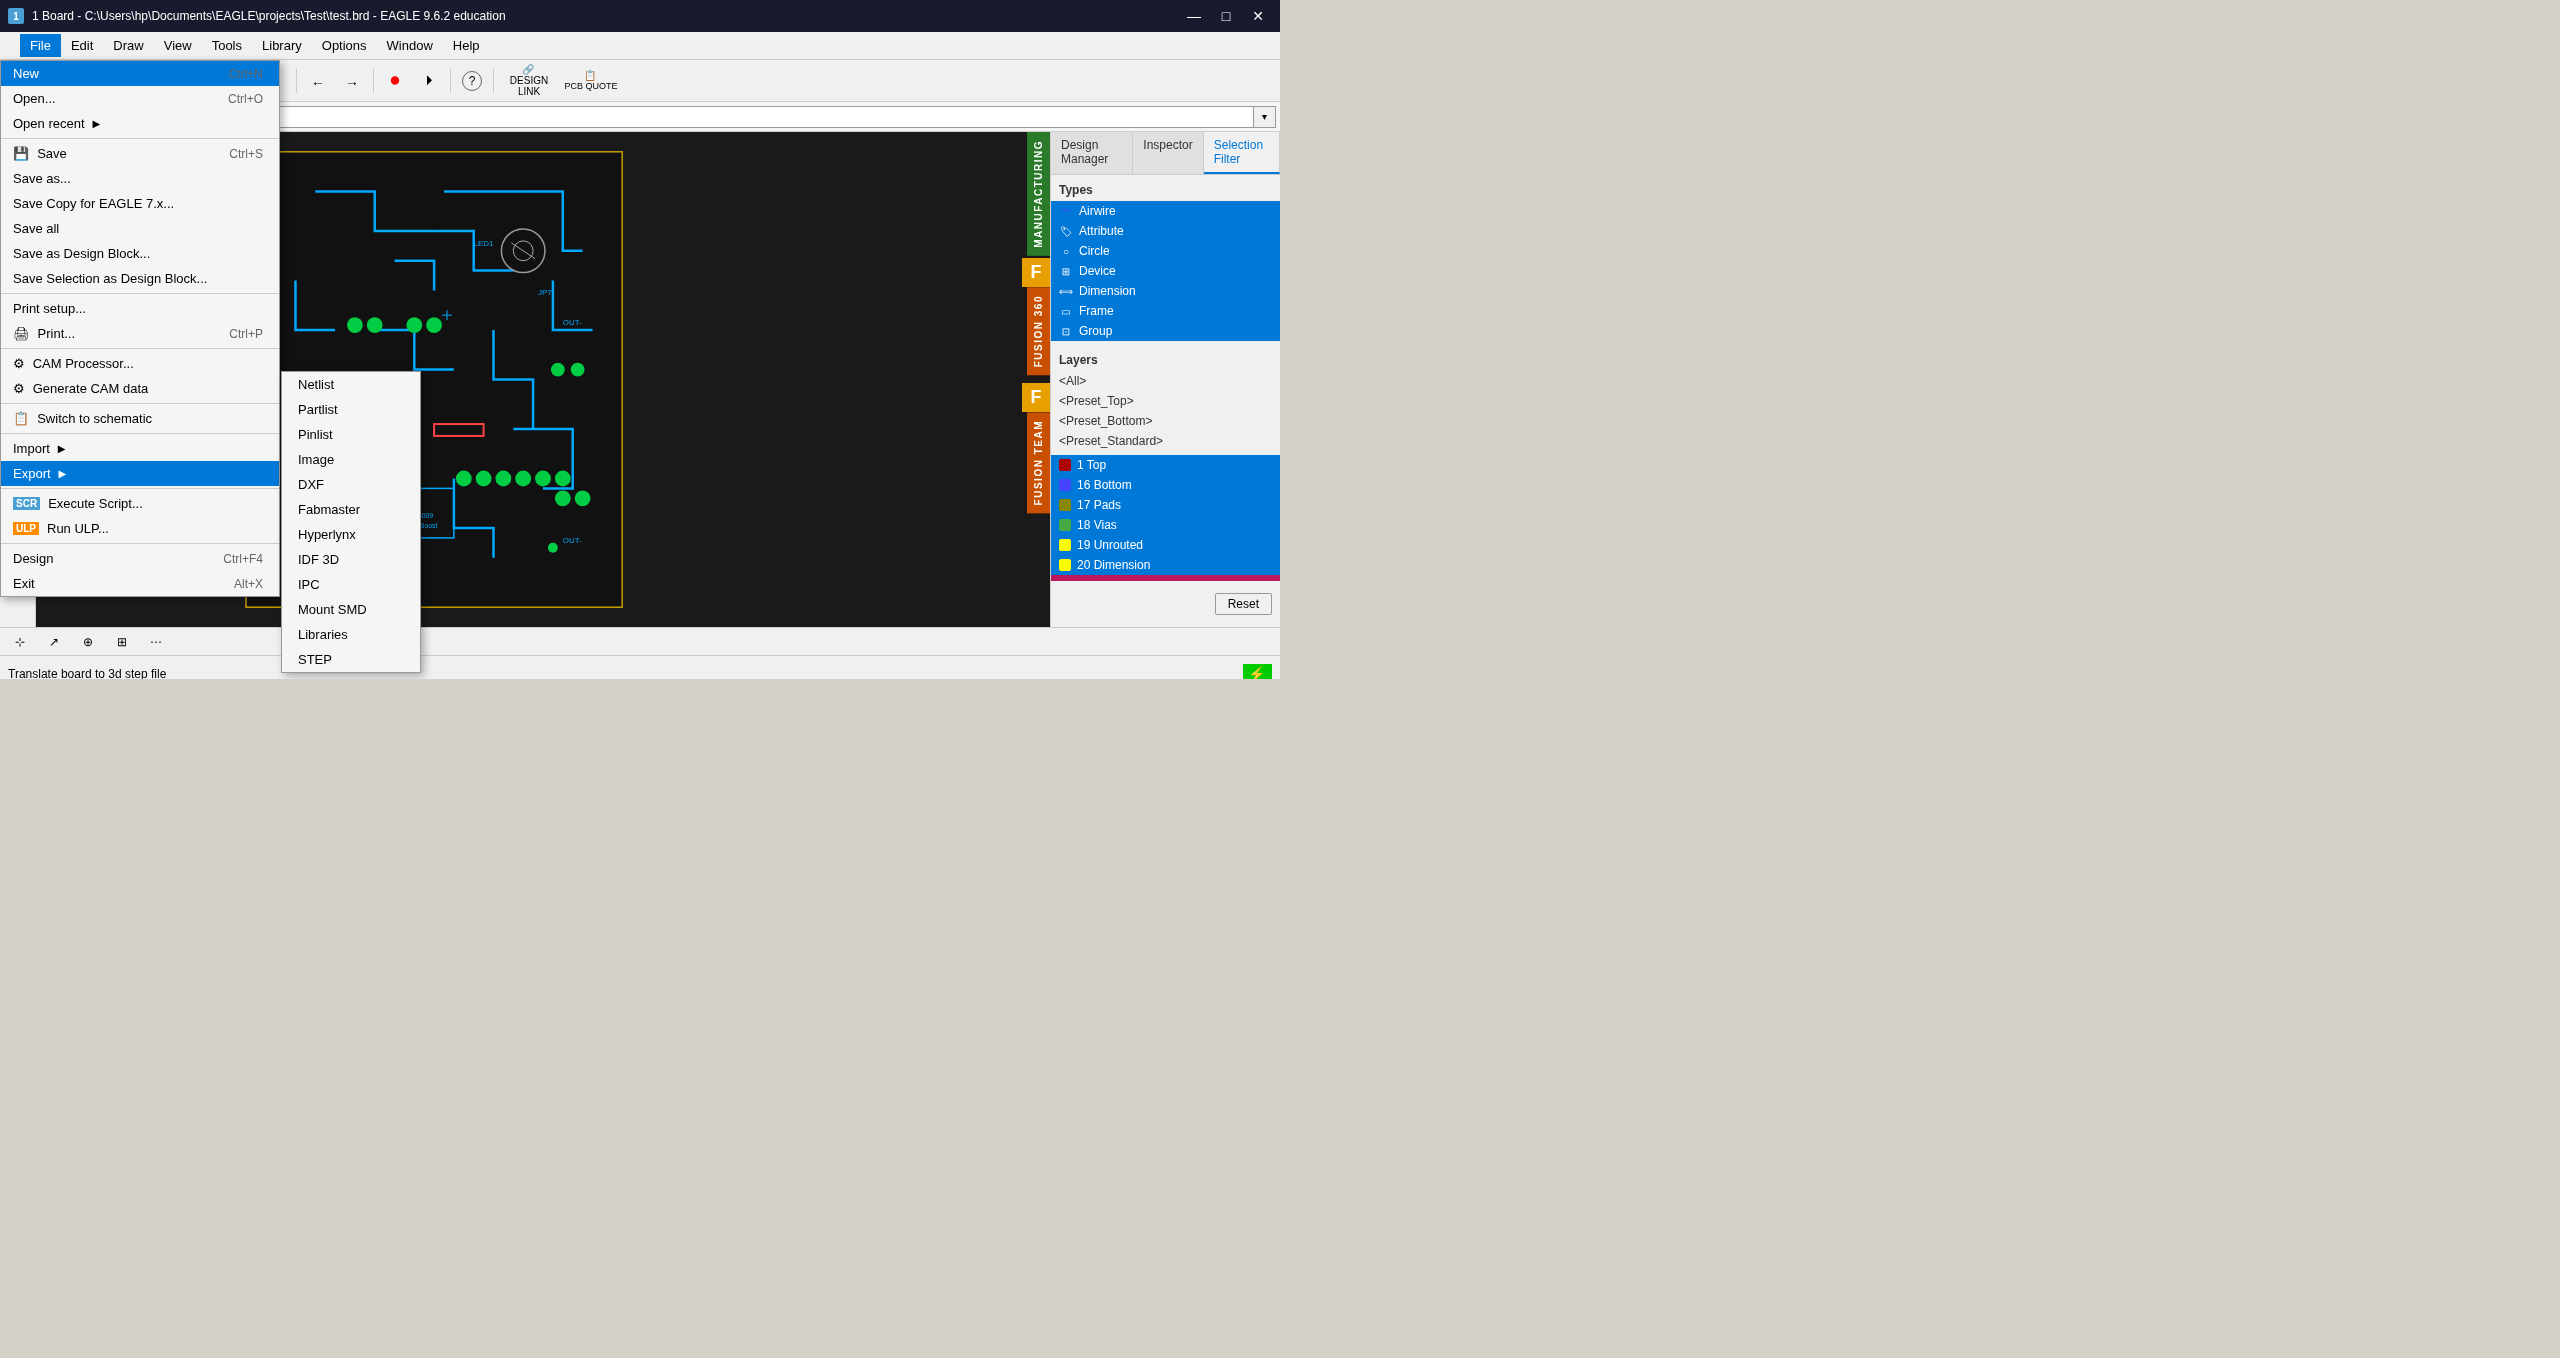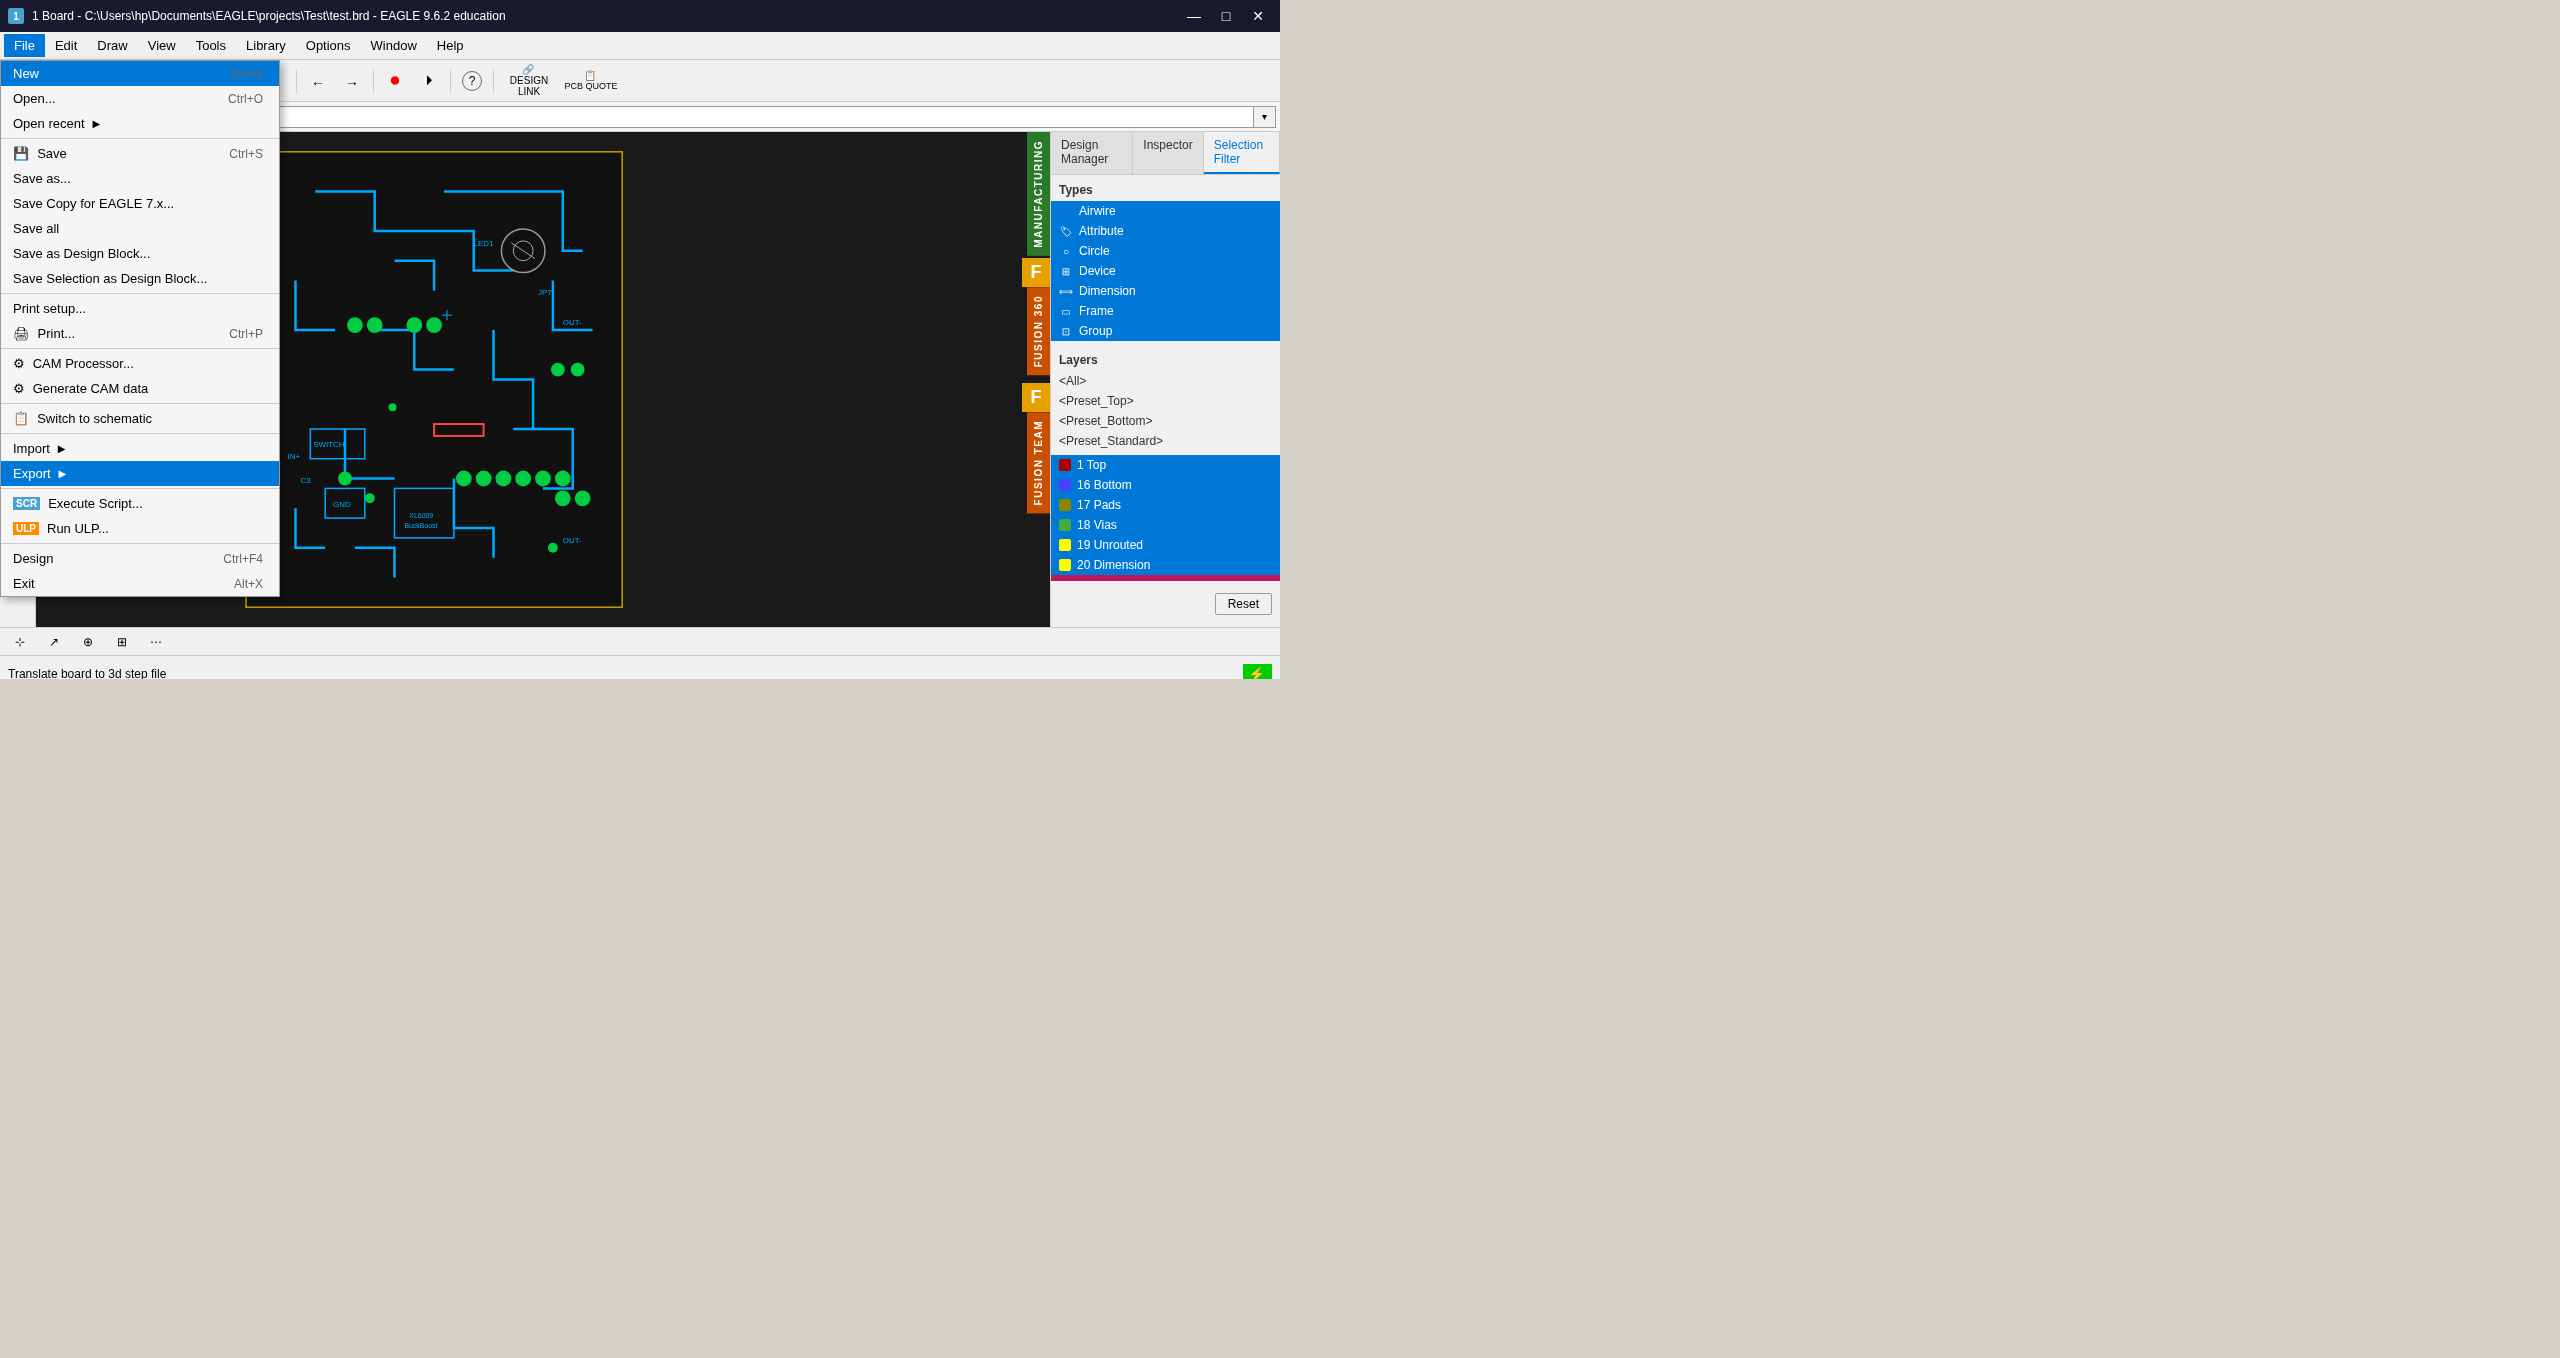--- a/index.html
+++ b/index.html
@@ -20,21 +20,21 @@
     .title-icon { width: 16px; height: 16px; background: #4a9fd5; border-radius: 2px; font-size: 10px; color: white; display: flex; align-items: center; justify-content: center; font-weight: bold; }
     .title-controls { display: flex; gap: 4px; }
     .title-btn { width: 28px; height: 28px; display: flex; align-items: center; justify-content: center; cursor: pointer; color: white; font-size: 14px; }
 
     
     .menu-bar {
       background: #f0f0f0;
       height: 28px;
       display: flex;
       align-items: center;
-      padding: 0 4px;
+      padding: 0 20px;
       border-bottom: 1px solid #ccc;
       position: relative;
       z-index: 100;
     }
     .menu-item {
       padding: 4px 10px;
       cursor: pointer;
       font-size: 13px;
       position: relative;
     }
@@ -380,20 +380,36 @@
     <div class="file-menu-sep"></div>
     <div class="file-menu-item">
       <span>Design</span>
       <span class="file-menu-shortcut">Ctrl+F4</span>
     </div>
     <div class="file-menu-item">
       <span>Exit</span>
       <span class="file-menu-shortcut">Alt+X</span>
     </div>
 
+    <div class="export-submenu">
+      <div class="export-item">Netlist</div>
+      <div class="export-item">Partlist</div>
+      <div class="export-item">Pinlist</div>
+      <div class="export-item">Image</div>
+      <div class="export-item">DXF</div>
+      <div class="export-item">Fabmaster</div>
+      <div class="export-item">Hyperlynx</div>
+      <div class="export-item">IDF 3D</div>
+      <div class="export-item">IPC</div>
+      <div class="export-item">Mount SMD</div>
+      <div class="export-item">Libraries</div>
+      <div class="export-item">STEP</div>
+
+      <div class="step-circle"></div>
+    </div>
   </div>
 </div>
 
 <div class="toolbar">
   <button class="scr-btn">SCR</button>
   <button class="ulp-btn">ULP</button>
   <div class="toolbar-sep"></div>
   <button class="toolbar-btn" title="Zoom Out">
     <span style="font-size:16px;">🔍</span>
   </button>

